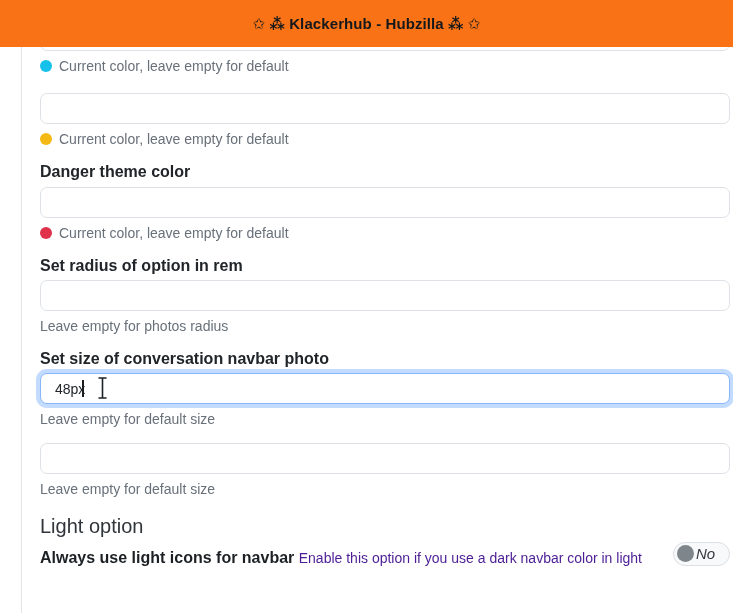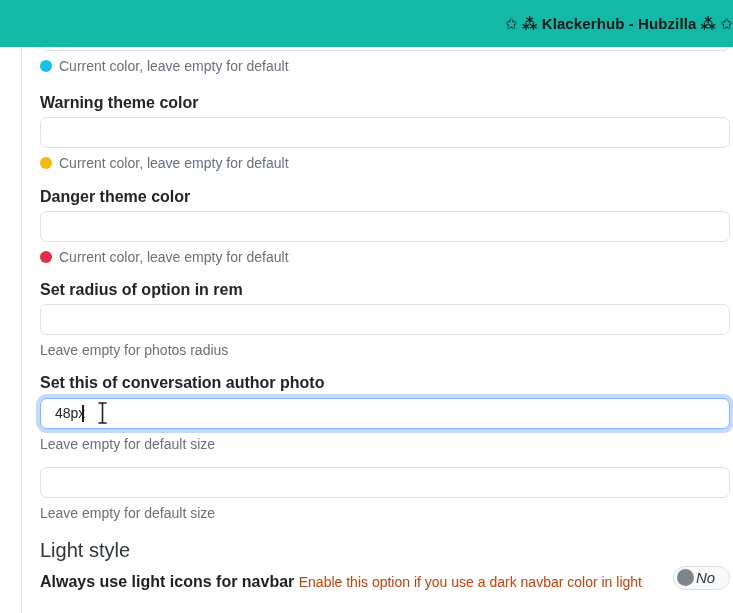--- a/index.html
+++ b/index.html
@@ -1,21 +1,21 @@
 <!DOCTYPE html>
 <html><head>
 <meta charset="utf-8">
 <style>
   html,body{margin:0;padding:0;width:733px;height:613px;overflow:hidden;background:#fff;
     font-family:"Liberation Sans","DejaVu Sans",sans-serif;-webkit-font-smoothing:antialiased;}
   *{box-sizing:border-box;}
 
   
-  .navbar{position:absolute;top:0;left:0;width:733px;height:47px;background:#14b8a6;z-index:5;
-    display:flex;align-items:center;justify-content:flex-end;}
+  .navbar{position:absolute;top:0;left:0;width:733px;height:47px;background:#f97316;z-index:5;
+    display:flex;align-items:center;justify-content:center;}
   .navbar-title{font-size:15px;font-weight:700;color:#15181b;letter-spacing:.1px;}
 
   
   .content{position:absolute;top:0;left:21px;width:721px;height:613px;background:#fff;
     border-left:1px solid #e2e4e8;border-right:1px solid #e2e4e8;padding:0 11px 0 18px;}
 
   .form-group{margin-bottom:14px;}
   .form-group.partial{margin-bottom:18px;}
   .form-group.partial .form-control{margin-top:20px;}
 
@@ -35,41 +35,40 @@
   .caret{position:absolute;left:42px;top:7px;width:1.5px;height:17px;background:#1a1d20;}
   
   .ibeam{position:absolute;left:56px;top:3px;}
 
   .section-heading{font-size:20px;font-weight:400;color:#2f353b;line-height:1.2;
     margin:16px 0 9px 0;}
 
   .toggle-row{display:flex;align-items:flex-start;justify-content:space-between;}
   .toggle-text{max-width:630px;line-height:1.35;}
   .toggle-label{font-size:16px;font-weight:700;color:#1c2024;}
-  .toggle-help{font-size:14px;color:#c2410c;}
+  .toggle-help{font-size:14px;color:#4c1d95;}
   .toggle{flex:0 0 auto;margin-top:-5px;width:57px;height:24px;border-radius:12px;
     background:#f8f9fa;border:1px solid #dcdfe3;display:flex;align-items:center;cursor:pointer;font-style:italic;}
   .toggle-knob{width:17px;height:17px;border-radius:50%;background:#7e868c;margin-left:3px;}
   .toggle-state{font-size:15px;color:#343a40;margin-left:2px;}
 </style>
 </head>
 <body>
 
 <div class="content">
 
   <div class="form-group partial">
     <input class="form-control" type="text" value="" style="">
     <div class="form-help">
       <span class="dot" style="background: rgb(21, 193, 234);"></span>
       <span>Current color, leave empty for default</span>
     </div>
   </div>
 
   <div class="form-group">
-    <label class="form-label">Warning theme color</label>
     <input class="form-control" type="text" value="" style="">
     <div class="form-help">
       <span class="dot" style="background: rgb(245, 185, 22);"></span>
       <span>Current color, leave empty for default</span>
     </div>
   </div>
 
   <div class="form-group">
     <label class="form-label">Danger theme color</label>
     <input class="form-control" type="text" value="" style="">
@@ -81,21 +80,21 @@
 
   <div class="form-group">
     <label class="form-label">Set radius of option in rem</label>
     <input class="form-control" type="text" value="" style="">
     <div class="form-help">
       <span>Leave empty for photos radius</span>
     </div>
   </div>
 
   <div class="form-group">
-    <label class="form-label">Set this of conversation author photo</label>
+    <label class="form-label">Set size of conversation navbar photo</label>
     <div class="input-wrap">
       <input class="form-control focused" type="text" value="48px" style="">
       <span class="caret"></span>
       <span class="ibeam">
         <svg width="13" height="24" viewBox="0 0 13 24">
           <g stroke="#fff" stroke-width="4" stroke-linecap="round" opacity="0.9">
             <path d="M3 2 H10 M6.5 2 V22 M3 22 H10" fill="none"></path>
           </g>
           <g stroke="#1f2226" stroke-width="1.6" stroke-linecap="round">
             <path d="M3 2 H10 M6.5 2 V22 M3 22 H10" fill="none"></path>
@@ -108,21 +107,21 @@
     </div>
   </div>
 
   <div class="form-group">
     <input class="form-control" type="text" value="" style="">
     <div class="form-help">
       <span>Leave empty for default size</span>
     </div>
   </div>
 
-  <h2 class="section-heading">Light style</h2>
+  <h2 class="section-heading">Light option</h2>
 
   <div class="toggle-row">
     <div class="toggle-text">
       <span class="toggle-label">Always use light icons for navbar</span>
       <span class="toggle-help">Enable this option if you use a dark navbar color in light</span>
     </div>
     <div class="toggle">
       <span class="toggle-knob"></span>
       <span class="toggle-state">No</span>
     </div>

